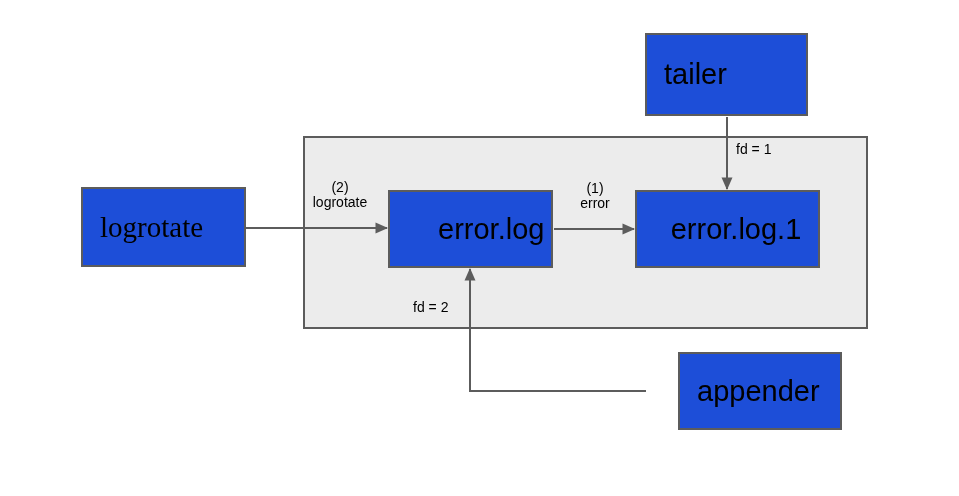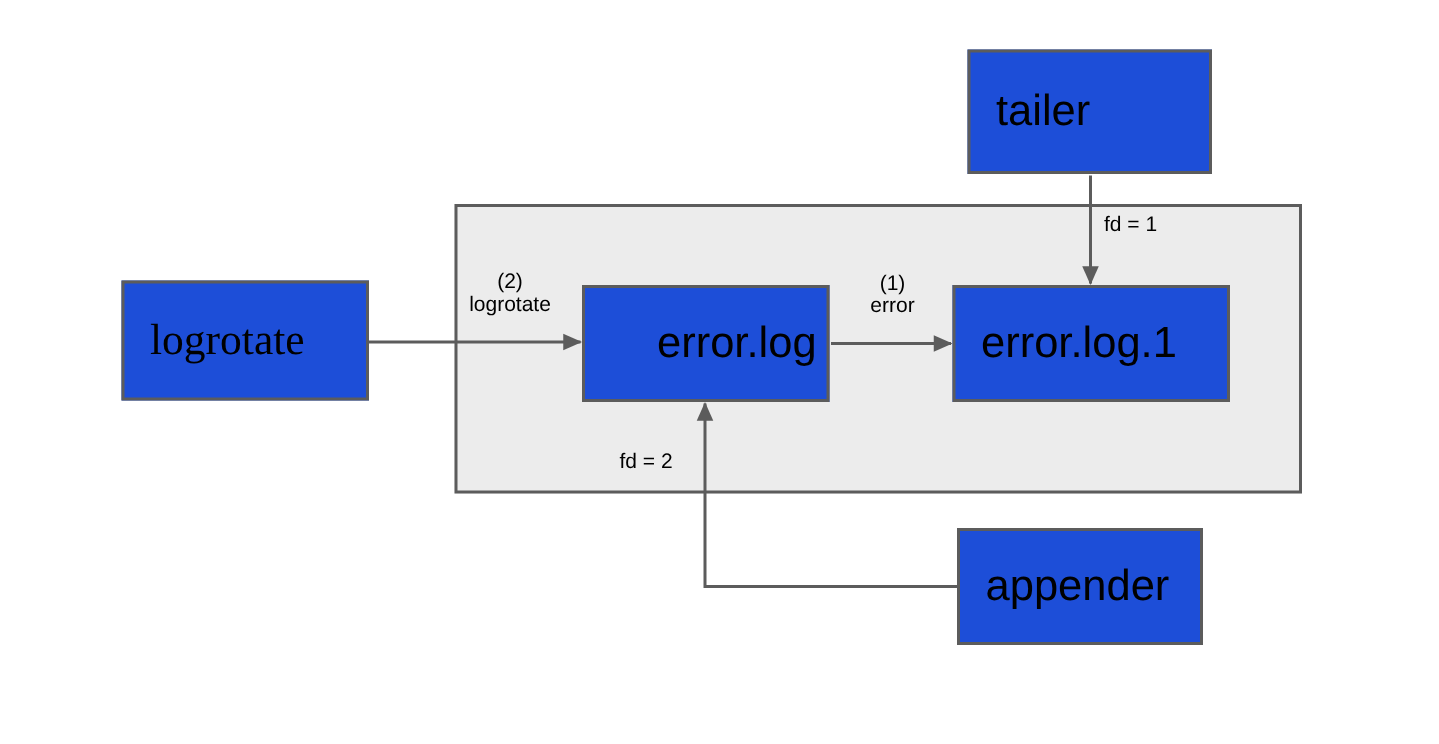--- a/index.html
+++ b/index.html
@@ -47,22 +47,22 @@
     align-items: center;
     padding-left: 17px;
     font-size: 29px;
     color: #000000;
     z-index: 2;
     white-space: nowrap;
   }
   .node-logrotate  { left: 81px;  top: 187px; width: 165px; height: 80px; font-family: Liberation Serif, serif; }
   .node-tailer     { left: 645px; top: 33px;  width: 163px; height: 83px; }
   .node-errorlog   { left: 388px; top: 190px; width: 165px; height: 78px; padding-left: 48px; }
-  .node-errorlog1  { left: 635px; top: 190px; width: 185px; height: 78px; }
-  .node-appender   { left: 638px; top: 352px; width: 164px; height: 78px; }
+  .node-errorlog1  { left: 635px; top: 190px; width: 185px; height: 78px; justify-content: center; }
+  .node-appender   { left: 678px; top: 352px; width: 164px; height: 78px; }
   .edge-label {
     position: absolute;
     font-size: 14px;
     line-height: 15px;
     color: #000000;
     z-index: 3;
     white-space: nowrap;
   }
   .edge-label.two-line {
     text-align: center;

